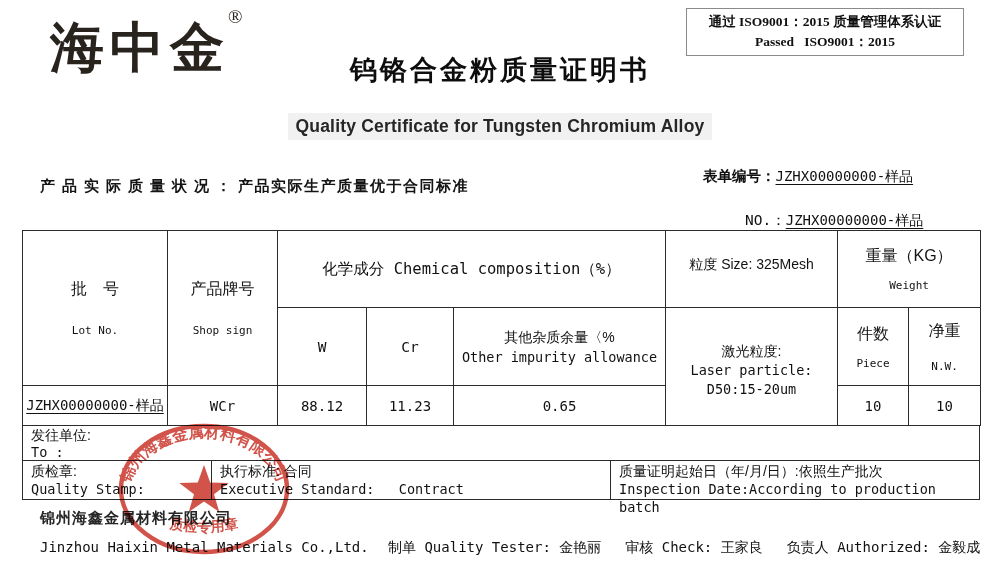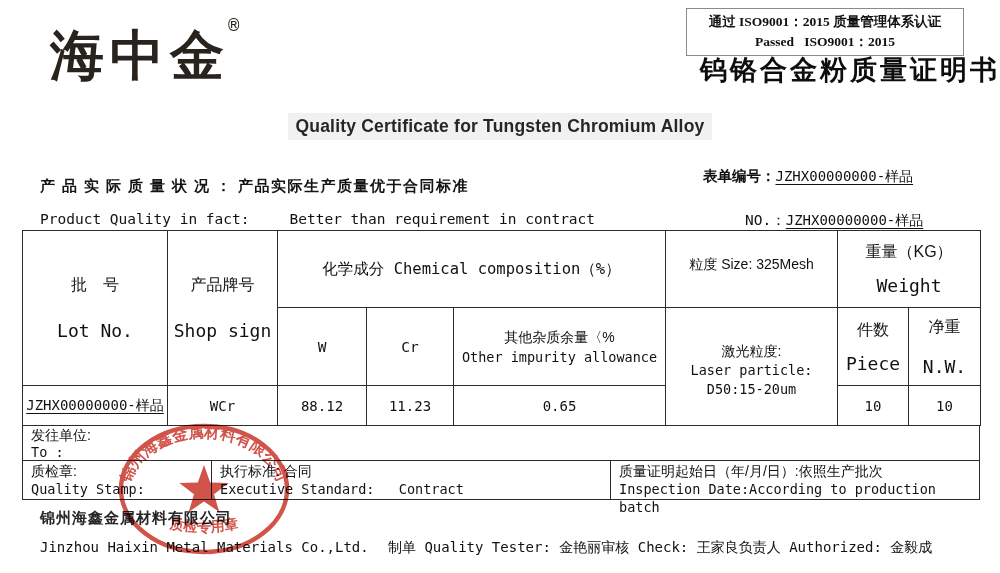--- a/index.html
+++ b/index.html
@@ -6,46 +6,46 @@
   .page{
     position:relative;width:1000px;height:573px;background:#ffffff;
     font-family:"Liberation Sans","DejaVu Sans",sans-serif;color:#111;
     overflow:hidden;
   }
   .mono{font-family:"DejaVu Sans Mono","Liberation Mono",monospace;}
   .pre{white-space:pre;}
   .abs{position:absolute;}
 
   
-  .logo{left:50px;top:14px;font-family:Liberation Mono, monospace;
+  .logo{left:50px;top:5px;font-family:Liberation Serif, serif;
         font-size:54px;font-weight:600;color:#29231e;letter-spacing:6px;line-height:72px;}
   .logo sup{font-size:19px;letter-spacing:0;position:relative;top:-24px;left:-2px;font-weight:400;}
   .iso-box{left:686px;top:8px;width:276px;height:46px;border:1px solid #8a8a8a;
            display:flex;flex-direction:column;justify-content:center;align-items:center;}
   .iso-box .l1{font-family:"Liberation Serif","DejaVu Serif",serif;font-weight:700;font-size:13.5px;line-height:20px;}
   .iso-box .l2{font-family:"Liberation Serif","DejaVu Serif",serif;font-weight:700;font-size:13.5px;line-height:20px;}
-  .title-cn{left:0;right:0;top:52px;text-align:right;font-size:27px;font-weight:700;letter-spacing:3px;color:#0d0d0d;}
+  .title-cn{left:0;right:0;top:52px;text-align:center;font-size:27px;font-weight:700;letter-spacing:3px;color:#0d0d0d;}
   .title-en-wrap{left:0;right:0;top:113px;text-align:center;}
   .title-en{display:inline-block;background:#f1f1f1;padding:3px 7px;font-size:17.5px;font-weight:700;color:#262626;letter-spacing:.2px;}
 
   
   .qline-cn{left:40px;top:177px;font-size:15px;font-weight:700;color:#141414;}
   .qline-cn .lbl{letter-spacing:7px;}
   .qline-cn .val{letter-spacing:1.5px;}
   .form-cn{left:703px;top:167px;font-size:14.5px;font-weight:700;}
   .form-cn .num,.form-en .num{font-weight:400;text-decoration:underline;text-underline-offset:3px;font-size:14px;}
   .qline-en{left:40px;top:211px;font-size:14.5px;display:flex;gap:40px;}
   .form-en{left:745px;top:211px;font-size:14.5px;}
 
   
   .doc-table{left:22px;top:230px;width:958px;}
   table.grid{border-collapse:collapse;table-layout:fixed;width:958px;}
   table.grid td{border:1px solid #2b2b2b;padding:0;vertical-align:middle;text-align:center;overflow:hidden;}
   .hcn{font-size:16px;color:#141414;}
-  .hen{font-size:18px;}
+  .hen{font-size:11px;}
   .cell-2line{display:flex;flex-direction:column;align-items:center;justify-content:center;}
   td.v-bottom{vertical-align:bottom;text-align:left;}
   td.v-top{vertical-align:top;text-align:left;}
   .pad-l{padding-left:10px;}
   .datacell{font-size:14px;}
   .u{text-decoration:underline;text-underline-offset:3px;}
 
   .row-to{position:relative;margin-top:-1px;height:36px;border:1px solid #2b2b2b;
           box-sizing:border-box;padding:1px 0 0 8px;line-height:17px;}
   .row-to .cn{font-size:14px;}
@@ -56,21 +56,21 @@
   .bcell+.bcell{margin-left:-1px;}
   .bcell .cn{font-size:14px;}
   .bcell .en{font-size:13.5px;}
   .bc-stamp{width:190px;}
   .bc-standard{width:400px;}
   .bc-inspect{flex:1;}
 
   
   .company-cn{left:40px;top:509px;font-size:15px;font-weight:700;letter-spacing:1px;color:#262626;}
   .company-en{left:40px;top:539px;font-size:14px;}
-  .signers{left:388px;top:539px;display:flex;font-size:14px;white-space:nowrap;}
+  .signers{left:388px;top:539px;display:flex;gap:24px;font-size:14px;white-space:nowrap;}
 
   
   .seal{left:113px;top:417px;width:182px;height:146px;opacity:.85;mix-blend-mode:multiply;}
 </style>
 </head>
 <body>
 
 <div class="page">
 
   <div class="abs logo"><span>海中金</span><sup>®</sup></div>
@@ -83,24 +83,20 @@
   <div class="abs title-cn">钨铬合金粉质量证明书</div>
   <div class="abs title-en-wrap">
     <span class="title-en">Quality Certificate for Tungsten Chromium Alloy</span>
   </div>
 
   <div class="abs qline-cn">
     <span class="lbl">产品实际质量状况：</span><span class="val">产品实际生产质量优于合同标准</span>
   </div>
   <div class="abs form-cn">
     <span>表单编号：</span><span class="num mono">JZHX00000000-样品</span>
-  </div>
-  <div class="abs qline-en mono">
-    <span>Product Quality in fact:</span>
-      <span>Better than requirement in contract</span>
   </div>
   <div class="abs form-en mono">
     <span>NO.：</span><span class="num mono">JZHX00000000-样品</span>
   </div>
 
   <div class="abs doc-table">
     <table class="grid">
       <colgroup>
         <col style="width:145px">
           <col style="width:110px">

